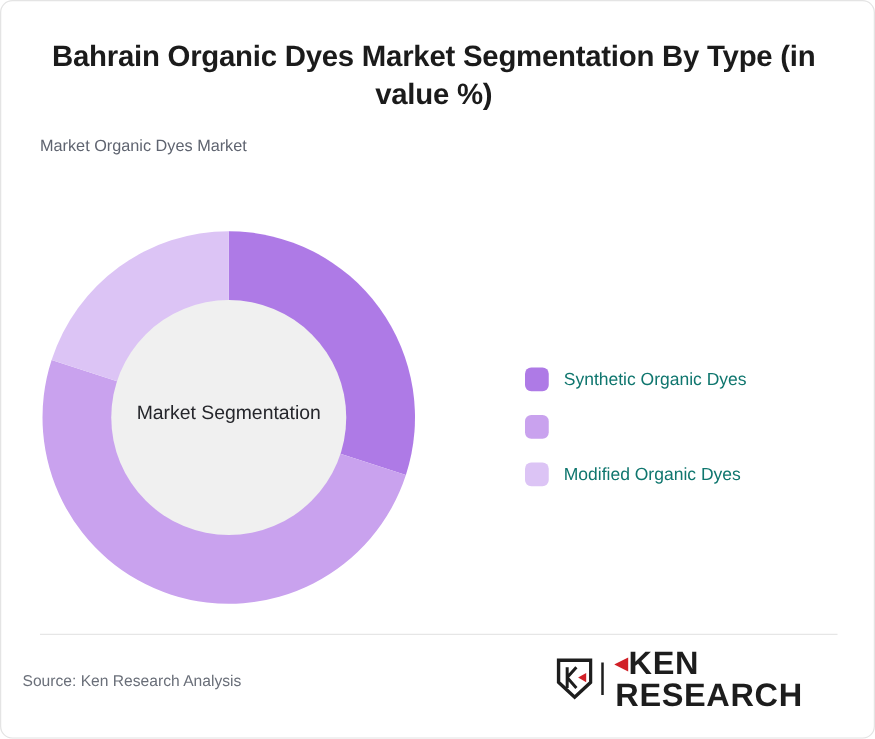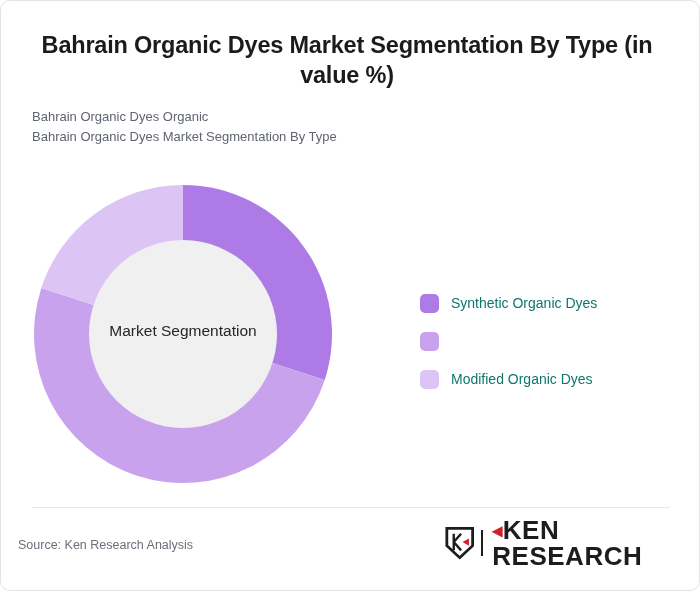--- a/index.html
+++ b/index.html
@@ -135,22 +135,21 @@
   }
 </style>
 </head>
 <body>
 
 <div id="card">
 
   <div id="header">
     <h1 id="chart-title">Bahrain Organic Dyes Market Segmentation By Type (in value %)</h1>
     <div id="subtitle-block">
-      <p class="subtitle">Bahrain Organic Dyes Organic</p>
-      <p class="subtitle">Bahrain Organic Dyes Market Segmentation By Type</p>
+      <p class="subtitle">Market Organic Dyes Market</p>
     </div>
   </div>
 
   <div id="chart-area">
     <svg id="donut-svg" width="340" height="340" viewBox="0 0 340 340">
       <g id="donut-slices">
           <path d="M 168 168 L 168 19 A 149 149 0 0 1 309.70742092797786 214.04353216186718 Z" fill="#ae7ae6"></path>
           <path d="M 168 168 L 309.70742092797786 214.04353216186718 A 149 149 0 0 1 26.292579072022136 121.9564678381328 Z" fill="#c9a2ee"></path>
           <path d="M 168 168 L 26.292579072022136 121.9564678381328 A 149 149 0 0 1 167.99999999999997 19 Z" fill="#dcc4f5"></path>
         </g>

